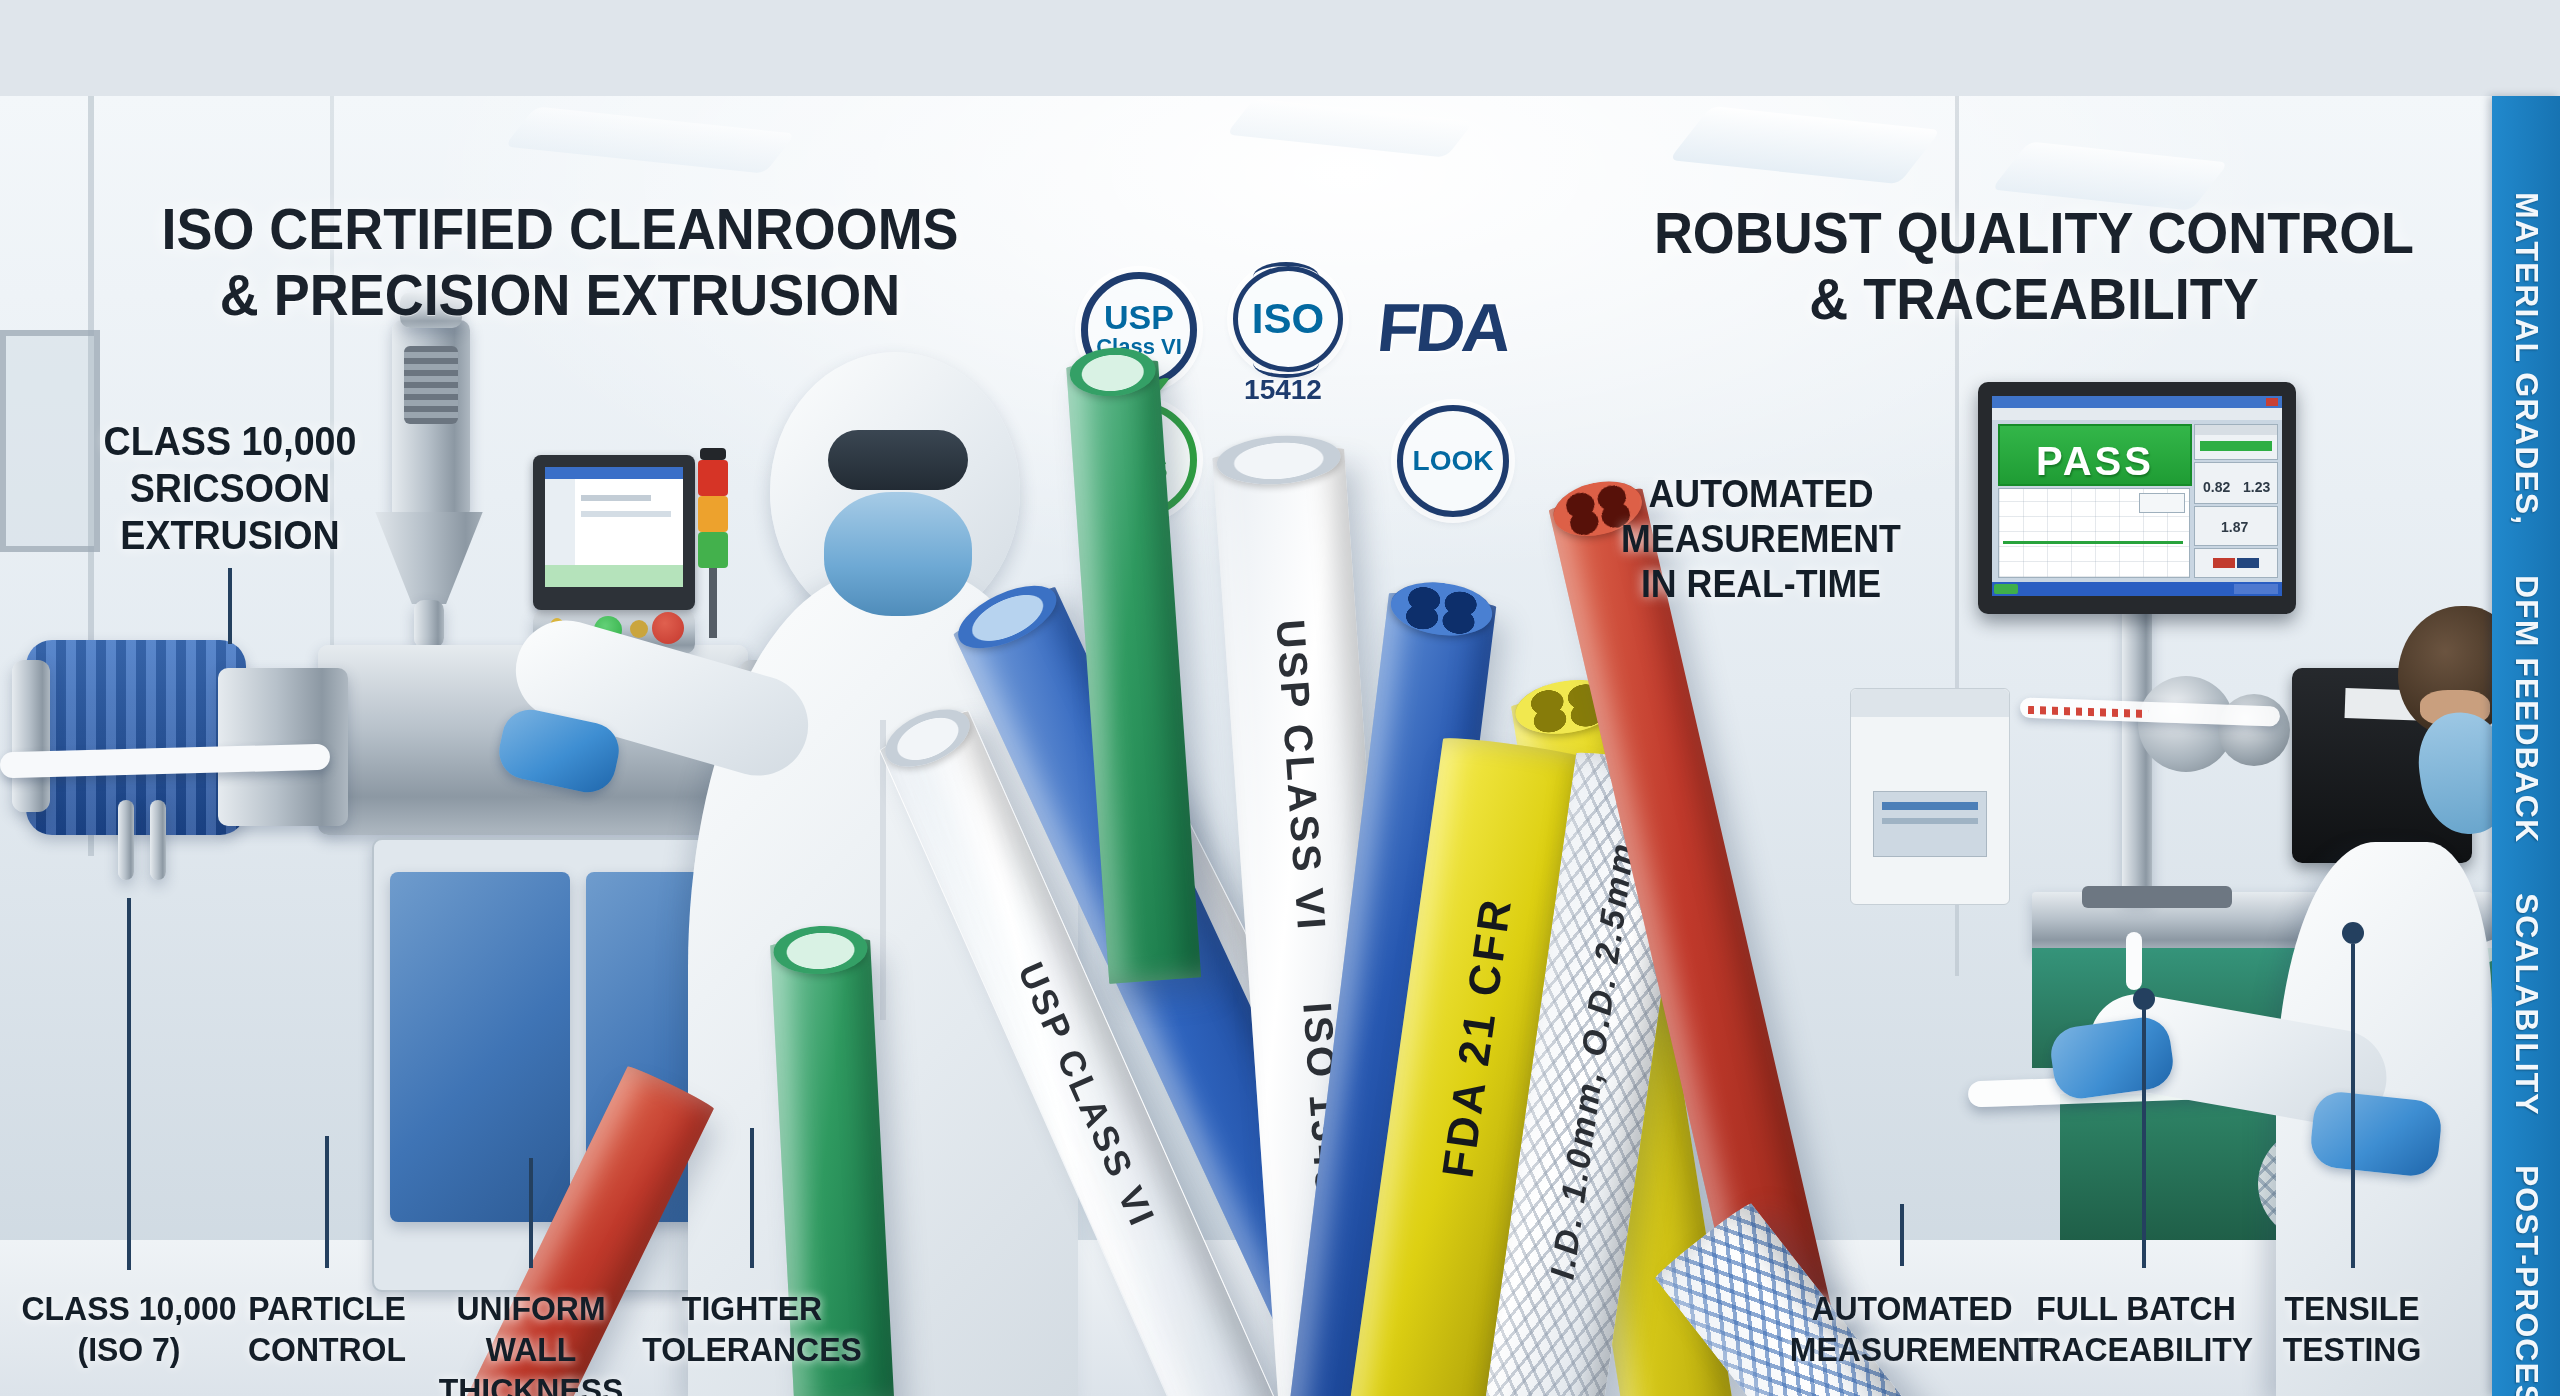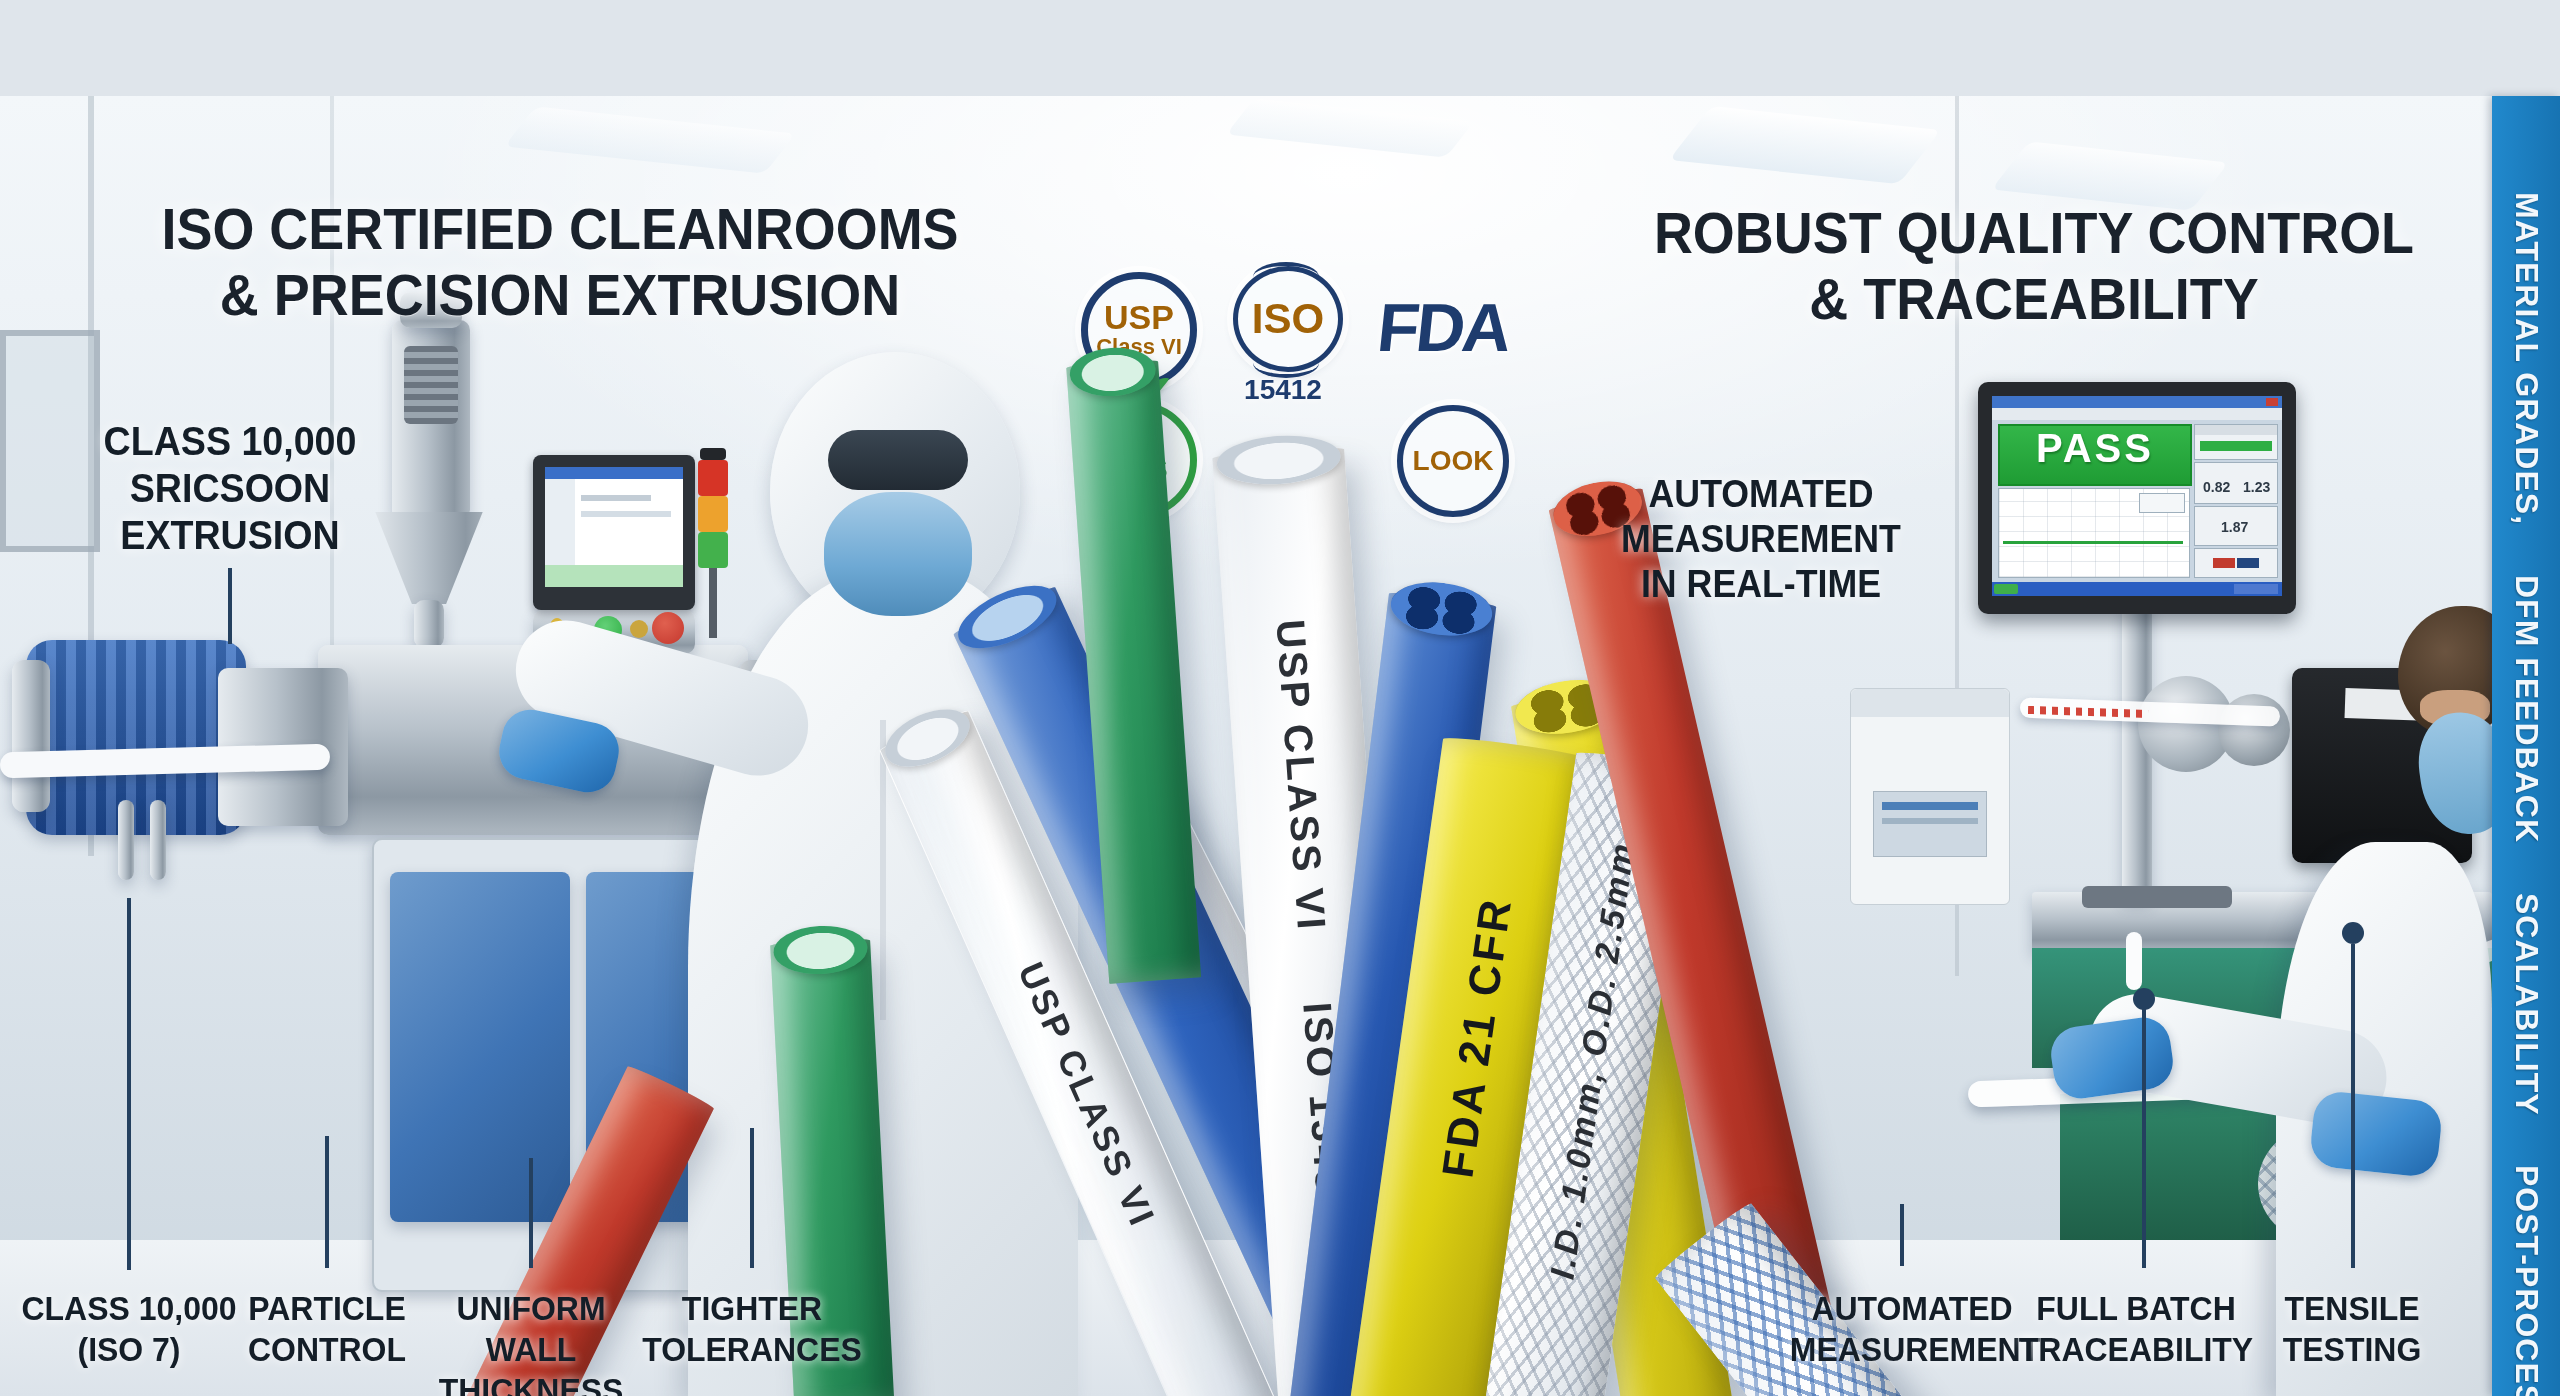--- a/index.html
+++ b/index.html
@@ -35,21 +35,21 @@
   .heading .hl{font-size:58px;letter-spacing:0;}
   .callout{position:absolute;text-align:center;color:#141e28;font-weight:bold;line-height:1.18;transform:scaleX(.94);z-index:60;text-shadow:0 0 12px rgba(255,255,255,.9);}
   .callout .cl{font-size:40px;}
   .callout2 .cl{font-size:38px;}
   .flabel{position:absolute;text-align:center;font-weight:bold;font-size:34px;line-height:1.2;color:#141e28;transform:scaleX(.94);z-index:60;text-shadow:0 0 10px rgba(255,255,255,.95);}
   .pline{position:absolute;width:4px;background:#24405f;z-index:55;}
   .dot{position:absolute;width:22px;height:22px;border-radius:50%;background:#24405f;z-index:55;}
 
   
   .badge{position:absolute;border-radius:50%;z-index:25;display:flex;flex-direction:column;align-items:center;justify-content:center;box-shadow:0 0 0 6px rgba(255,255,255,.75),0 4px 10px rgba(60,80,110,.2);}
-  .b-navy{border:7px solid #1e3c6e;background:rgba(249,251,253,.82);color:#a16207;}
+  .b-navy{border:7px solid #1e3c6e;background:rgba(249,251,253,.82);color:#0369a1;}
   .b-green{border:7px solid #2f9e41;background:rgba(250,253,250,.7);color:#2f9e41;}
   .fda{position:absolute;z-index:25;color:#1e3c6e;font-weight:bold;font-size:68px;letter-spacing:-3px;transform:skewX(-6deg);text-shadow:0 0 10px rgba(255,255,255,.9),2px 2px 0 rgba(255,255,255,.6);}
   .iso-arc{position:absolute;border:4px solid #1e3c6e;border-radius:50%;z-index:26;}
 
   
   .tube{position:absolute;transform-origin:50% 0;border-radius:999px 999px 20px 20px/64px 64px 16px 16px;z-index:30;
     box-shadow:12px 18px 28px rgba(50,70,100,.25),inset -16px 0 26px rgba(0,0,0,.18),inset 16px 0 26px rgba(255,255,255,.35);}
   .g-clear{background:linear-gradient(100deg,rgba(226,233,240,.93),rgba(255,255,255,.97) 38%,rgba(203,213,224,.9));border:1px solid rgba(255,255,255,.6);}
   .g-blue{background:linear-gradient(100deg,#7ba3dd,#2e63bd 45%,#173f8e);}
   .g-bluelumen{background:linear-gradient(100deg,#5e8ed6,#2758b1 45%,#143a85);}
@@ -203,21 +203,21 @@
   <div class="abs" style="left:2020px;top:702px;width:260px;height:20px;border-radius:10px;background:rgba(255,255,255,.88);transform:rotate(2deg);z-index:16;box-shadow:0 4px 8px rgba(40,60,90,.25);"></div>
   <div class="abs" style="left:2028px;top:708px;width:120px;height:8px;background:repeating-linear-gradient(90deg,#d2453a 0 6px,rgba(0,0,0,0) 6px 12px);transform:rotate(2deg);z-index:17;"></div>
 
   <div class="abs machine steelv" style="left:2122px;top:600px;width:30px;height:300px;border-radius:4px;z-index:13;"></div>
   <div class="abs" style="left:2082px;top:886px;width:150px;height:22px;background:#6d7782;border-radius:6px;z-index:13;"></div>
   <div class="abs" style="left:1978px;top:382px;width:318px;height:232px;background:#26292d;border-radius:10px;z-index:18;box-shadow:0 8px 18px rgba(20,30,45,.45);"></div>
   <div class="abs" style="left:1992px;top:396px;width:290px;height:200px;background:#c9d6e2;z-index:19;">
     <div class="mini" style="left:0;top:0;width:290px;height:12px;background:#3f74c9;"></div>
     <div class="mini" style="left:274px;top:2px;width:12px;height:8px;background:#c84034;"></div>
     <div class="mini" style="left:0;top:12px;width:290px;height:12px;background:#e4eaef;"></div>
-    <div class="mini" style="left:6px;top:28px;width:190px;height:58px;background:linear-gradient(180deg,#33b649,#1f9c34);border:2px solid #168c2a;display:flex;align-items:flex-start;justify-content:center;">
+    <div class="mini" style="left:6px;top:28px;width:190px;height:58px;background:linear-gradient(180deg,#33b649,#1f9c34);border:2px solid #168c2a;display:flex;align-items:flex-end;justify-content:center;">
       <span style="color:#ffffff;font-size:40px;font-weight:bold;letter-spacing:3px;text-shadow:1px 2px 2px rgba(0,60,10,.4);">PASS</span>
     </div>
     <div class="mini boxed" style="left:6px;top:92px;width:190px;height:88px;background:#ffffff;background-image:repeating-linear-gradient(0deg,rgba(150,165,180,.25) 0 1px,rgba(0,0,0,0) 1px 15px),repeating-linear-gradient(90deg,rgba(150,165,180,.25) 0 1px,rgba(0,0,0,0) 1px 24px);">
       <div style="position:absolute;left:4px;top:52px;width:180px;height:3px;background:#28a33c;"></div>
       <div style="position:absolute;right:4px;top:4px;width:44px;height:18px;background:#f4f7f9;border:1px solid #9fb0bd;"></div>
     </div>
     <div class="mini boxed" style="left:202px;top:28px;width:82px;height:34px;">
       <div style="height:10px;background:#d7dee4;"></div>
       <div style="margin:6px 5px 0;height:10px;background:#2fae44;"></div>
     </div>

